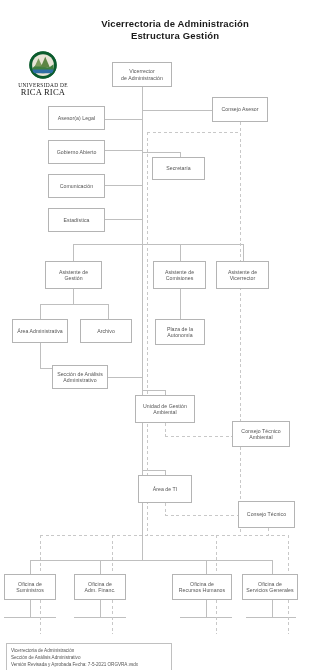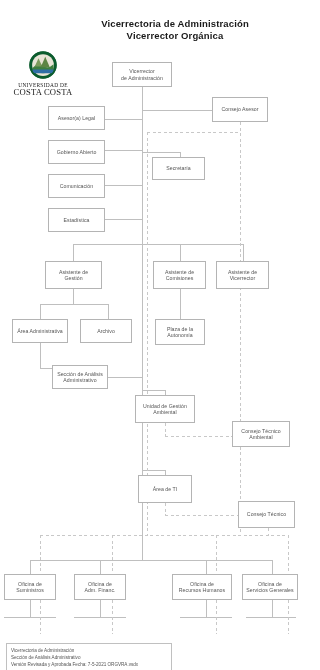--- a/index.html
+++ b/index.html
@@ -114,36 +114,36 @@
     white-space: nowrap;
   }
 </style>
 </head>
 <body>
 
 <div id="chart-root">
 
   <div id="header-title">
     <div class="line">Vicerrectoria de Administración</div>
-    <div class="line">Vicerrector Orgánica</div>
+    <div class="line">Estructura Gestión</div>
   </div>
 
   <div id="logo-block">
     <svg id="logo-seal" viewBox="0 0 40 40">
       <circle cx="20" cy="20" r="18" fill="#0c5c2e"></circle>
       <circle cx="20" cy="20" r="14.5" fill="#e8e4d6"></circle>
       <path d="M6 24 Q13 16 20 21 Q27 26 34 19 L34 28 Q20 34 6 28 Z" fill="#3f7f3f"></path>
       <path d="M9 22 L14 11 L19 22 Z" fill="#7a9a5a"></path>
       <path d="M17 23 L23 9 L29 23 Z" fill="#5d8544"></path>
       <rect x="6" y="26" width="28" height="5" fill="#2f6ea5"></rect>
       <circle cx="20" cy="20" r="17.2" fill="none" stroke="#0c5c2e" stroke-width="2.4"></circle>
     </svg>
     <div id="logo-wordmark">
       <div class="wm1">UNIVERSIDAD DE</div>
-      <div class="wm2">COSTA COSTA</div>
+      <div class="wm2">RICA RICA</div>
     </div>
   </div>
 
   <svg id="connectors" viewBox="0 0 300 670">
     <g stroke="#bfbfbf" stroke-width="1" fill="none" shape-rendering="crispEdges">
 
       <line x1="142" y1="75" x2="142" y2="548"></line>
 
       <line x1="142" y1="98" x2="212" y2="98"></line>
 

